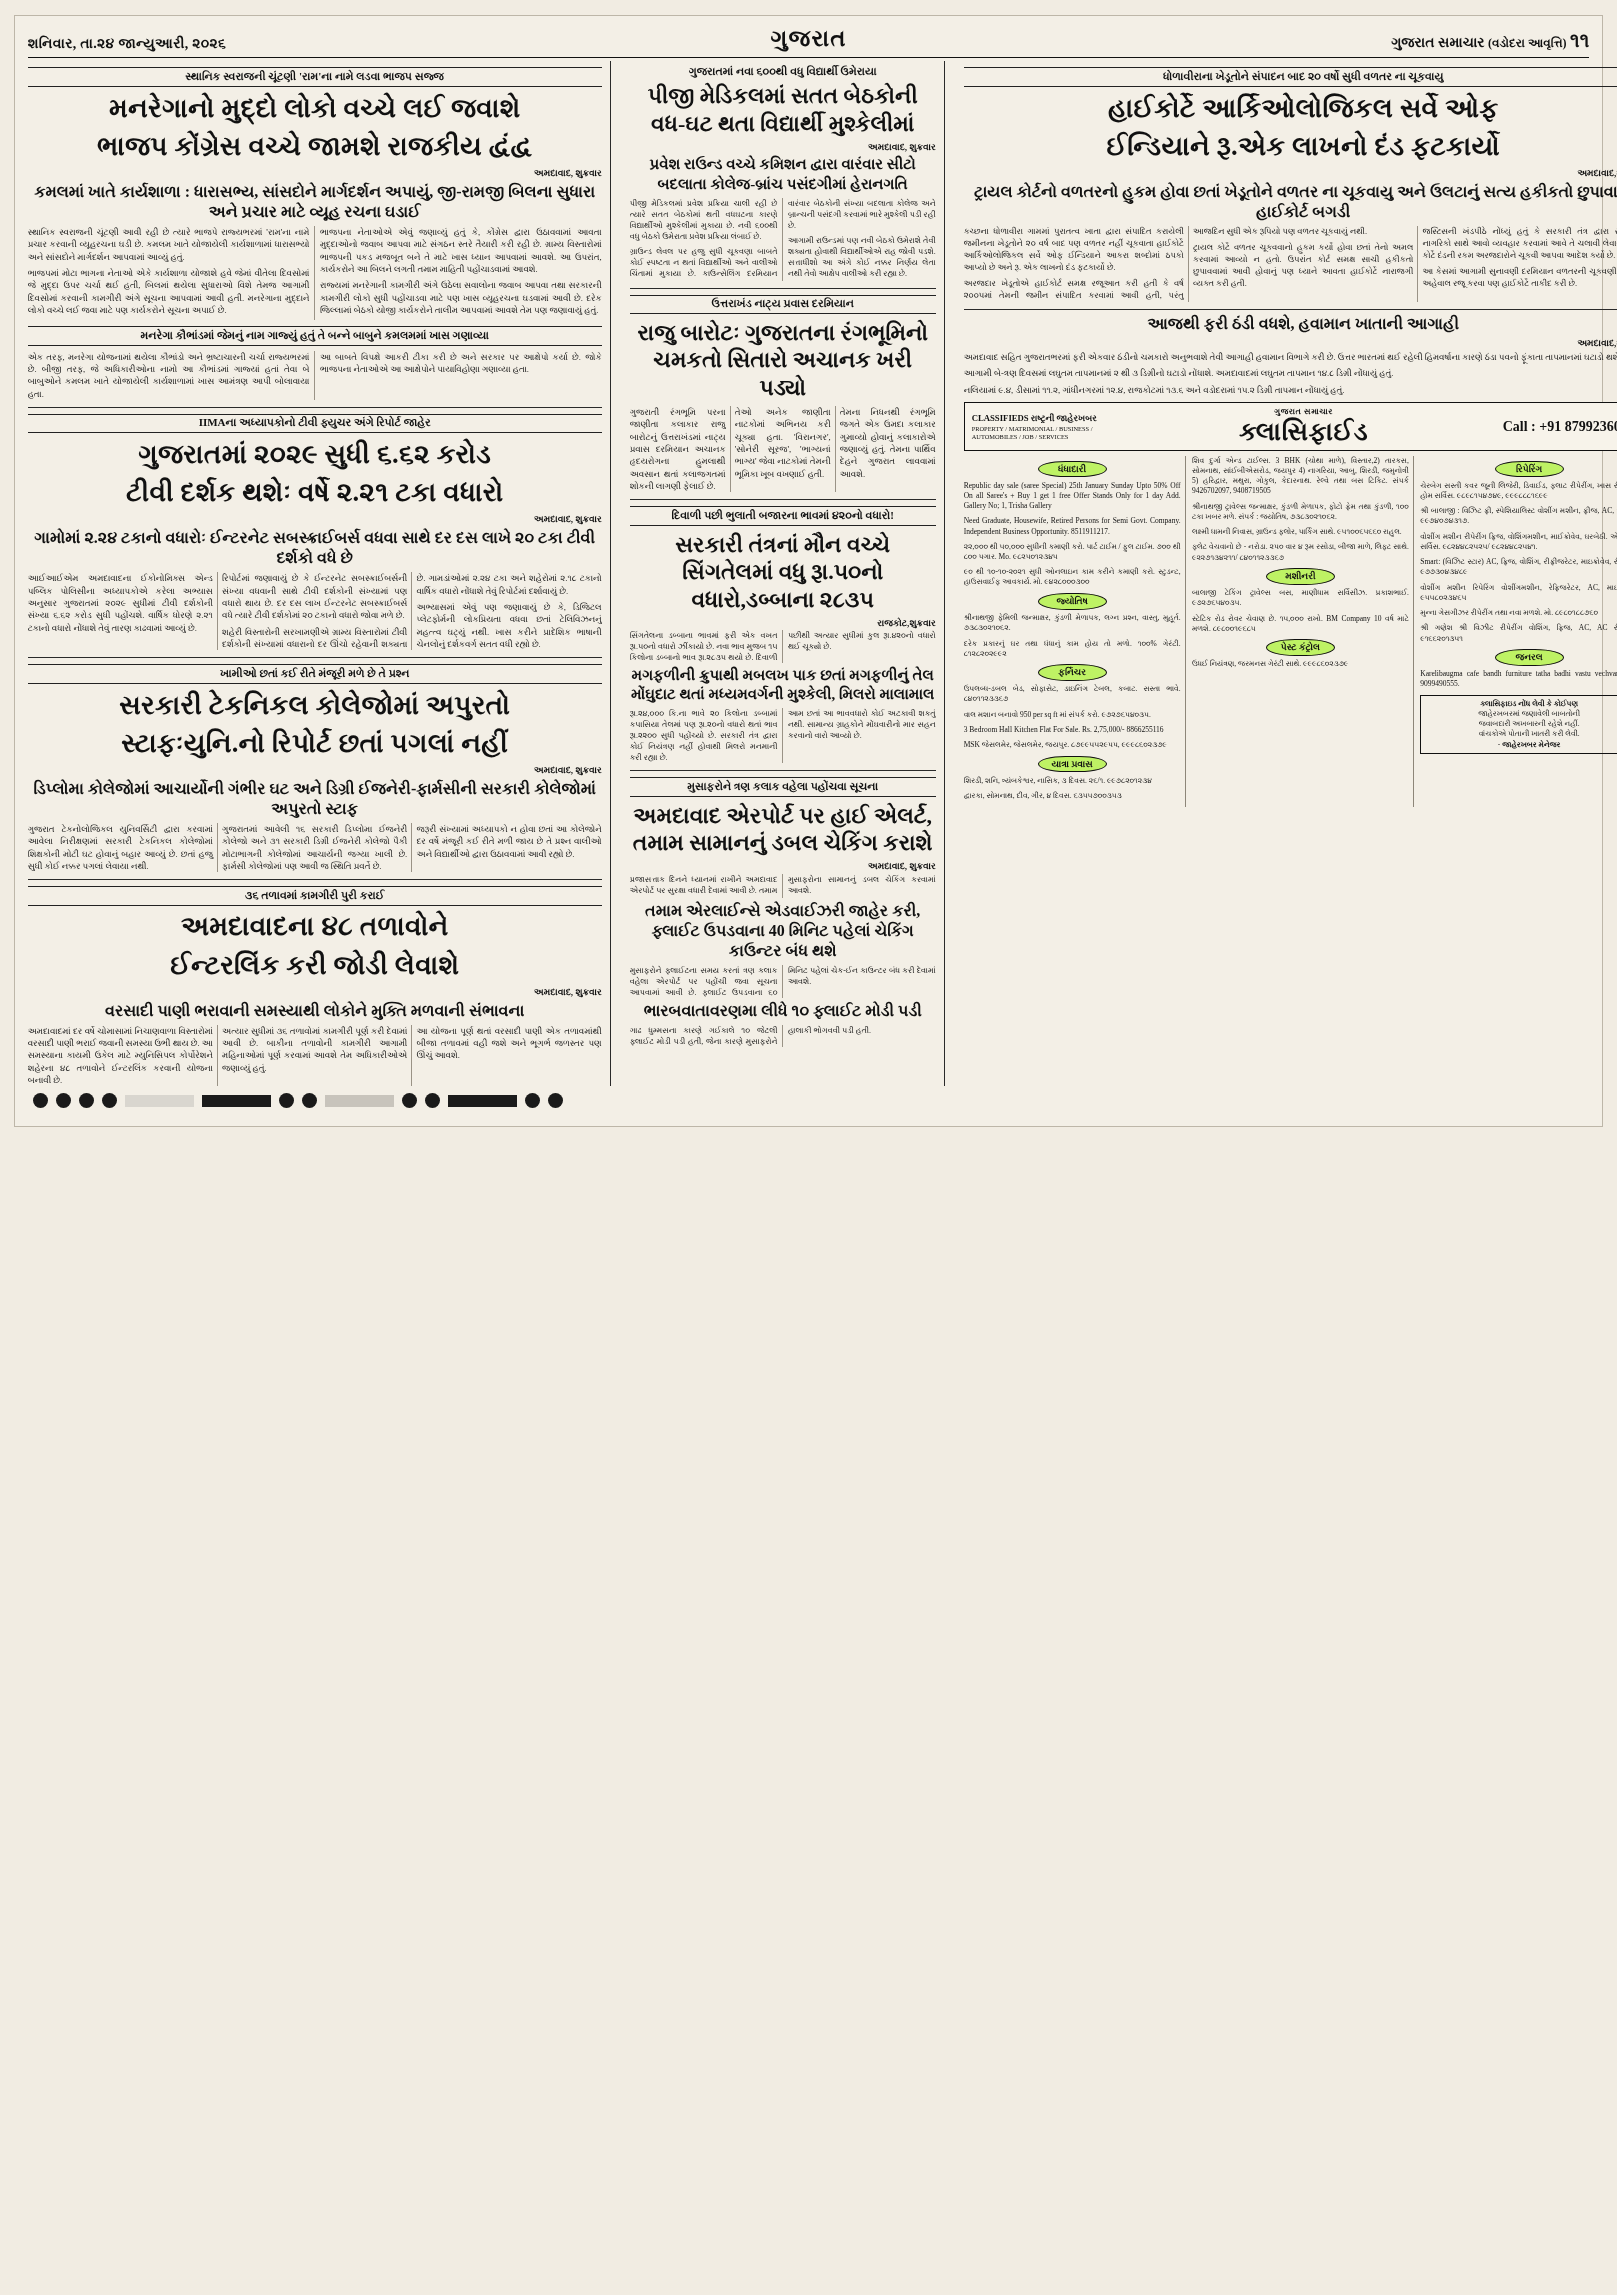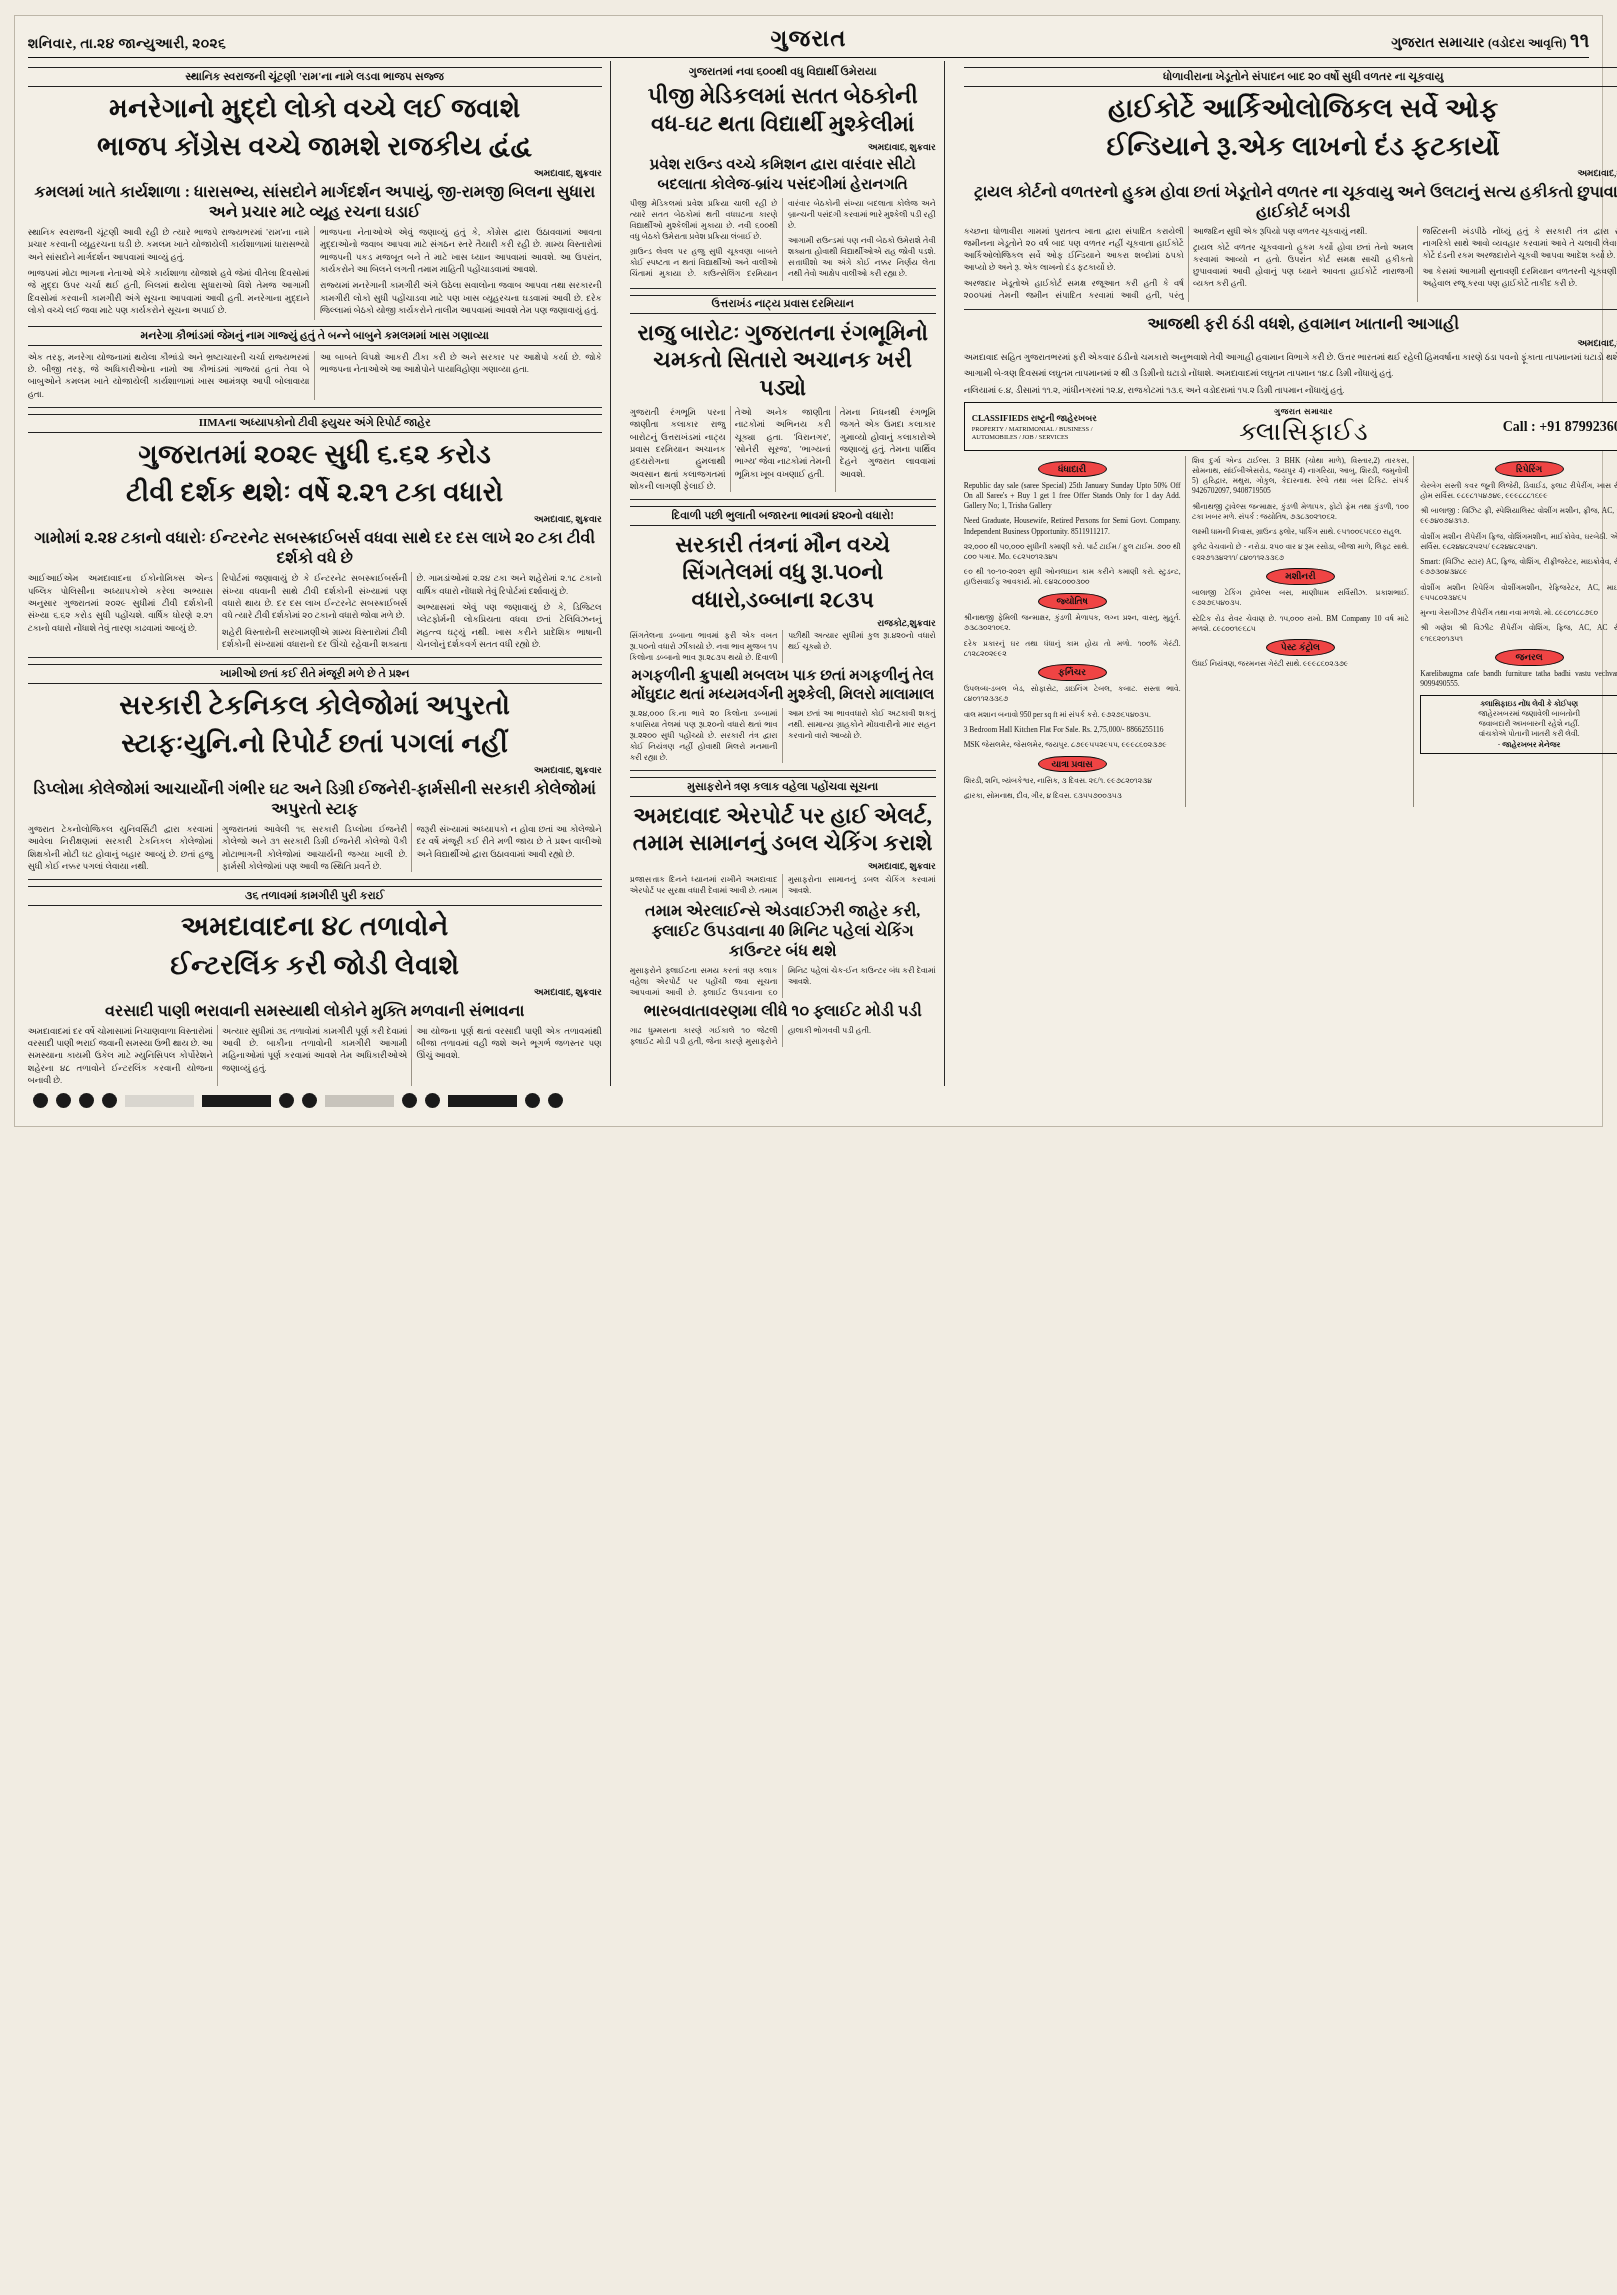--- a/index.html
+++ b/index.html
@@ -129,21 +129,21 @@
     align-items:center;
     justify-content:space-between;
     padding:3.5px 7px;
     margin-top:5.8px;
     background:#f7f3ea;
   }
   .cls-left{font-size:8.7px;line-height:1.2;font-weight:bold;max-width:133px;}
   .cls-left .sub{font-weight:normal;font-size:6.4px;display:block;margin-top:1.7px;}
   .cls-mid{text-align:center;}
   .cls-mid .brand{font-size:8px;font-weight:bold;letter-spacing:0.6px;}
-  .cls-mid .big{font-size:25.4px;font-weight:normal;letter-spacing:0.6px;}
+  .cls-mid .big{font-size:25.4px;font-weight:bold;letter-spacing:0.6px;}
   .cls-right{font-size:14px;font-weight:bold;}
   .cls-cols{
     display:grid;
     grid-template-columns:1fr 1fr 1fr;
     gap:5.8px;
     margin-top:4.6px;
     font-size:7.5px;
     line-height:1.35;
   }
   .cls-cols .c{border-right:0.6px solid #8d8679;padding-right:4.6px;}
@@ -151,21 +151,21 @@
   .cat{
     text-align:center;
     font-weight:bold;
     font-size:9.2px;
     border:1.2px solid #111;
     border-radius:50%/60%;
     padding:1.2px 3.5px;
     margin:4.6px auto 3.5px;
     width:fit-content;
     min-width:69px;
-    background:#ef4444;
+    background:#bef264;
   }
   .cls-item{margin:0 0 5.2px;text-align:justify;}
   .cls-box{
     border:1.2px solid #111;
     padding:3.5px 4.6px;
     margin-top:4.6px;
     font-size:7.5px;
     line-height:1.35;
     text-align:center;
   }

